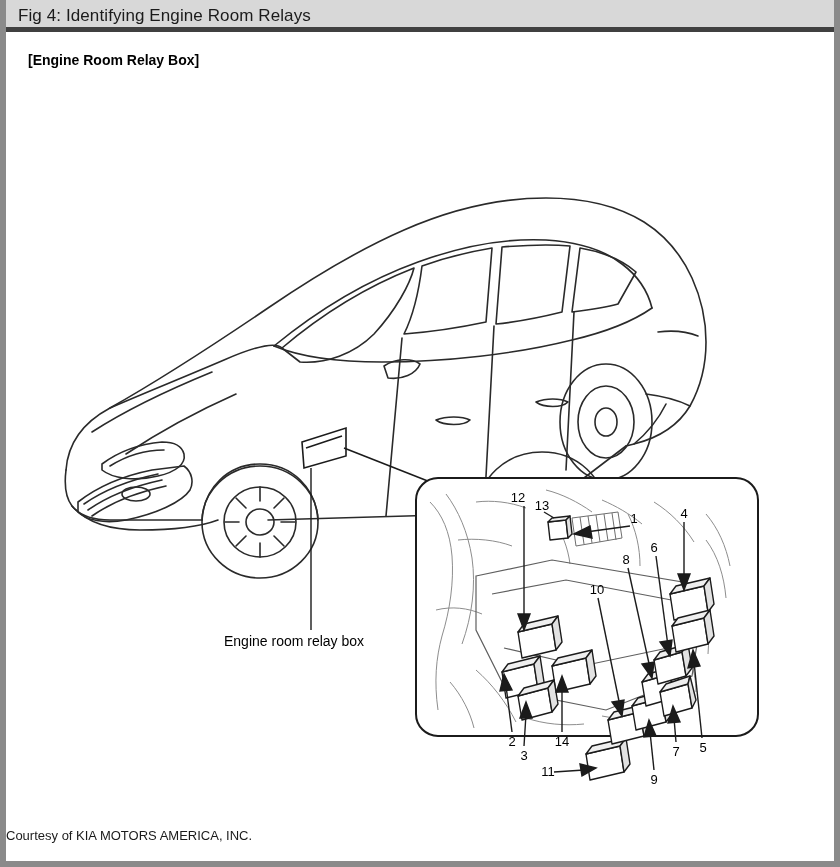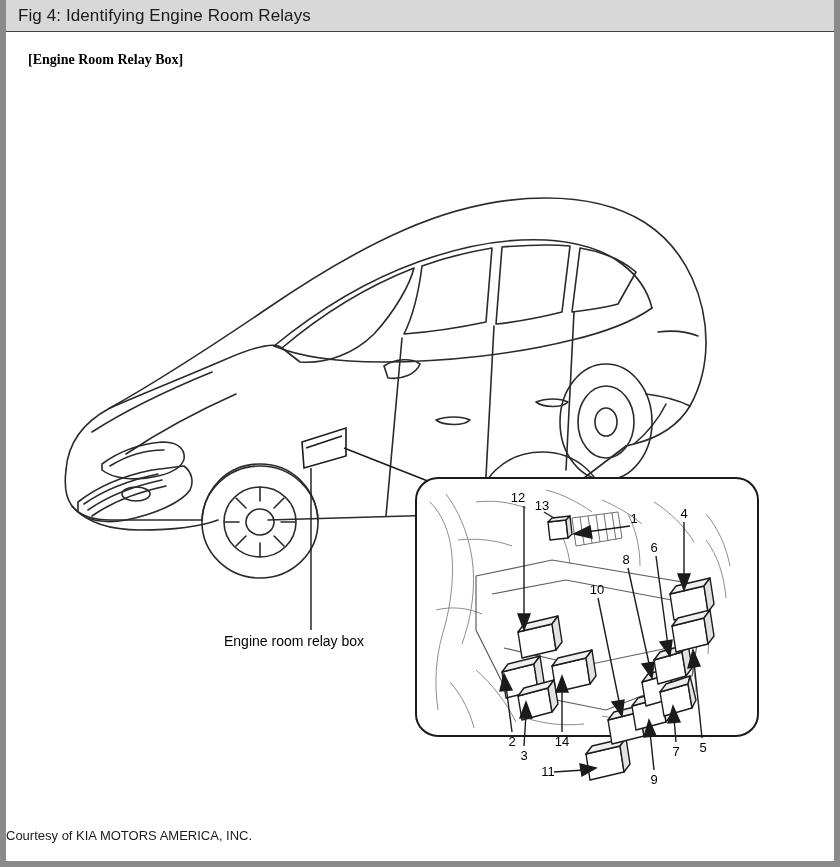--- a/index.html
+++ b/index.html
@@ -24,41 +24,40 @@
     border-top: 0;
     background: #ffffff;
   }
   .title-bar {
     position: absolute;
     left: 0;
     top: 0;
     width: 828px;
     height: 32px;
     background: #d8d8d8;
-    border-bottom: 1px solid #404040;
+    border-bottom: 5px solid #404040;
     box-sizing: border-box;
   }
   .title-text {
     position: absolute;
     left: 12px;
     top: 6px;
     font-size: 17px;
     color: #1b1b1b;
     letter-spacing: 0.1px;
     white-space: nowrap;
   }
   .section-label {
     position: absolute;
     left: 22px;
     top: 52px;
     font-size: 14px;
     font-weight: bold;
     color: #000000;
     white-space: nowrap;
-    font-family: Liberation Serif, serif;
   }
   .figure-area {
     position: absolute;
     left: 0;
     top: 70px;
     width: 828px;
     height: 760px;
   }
   .caption {
     position: absolute;

